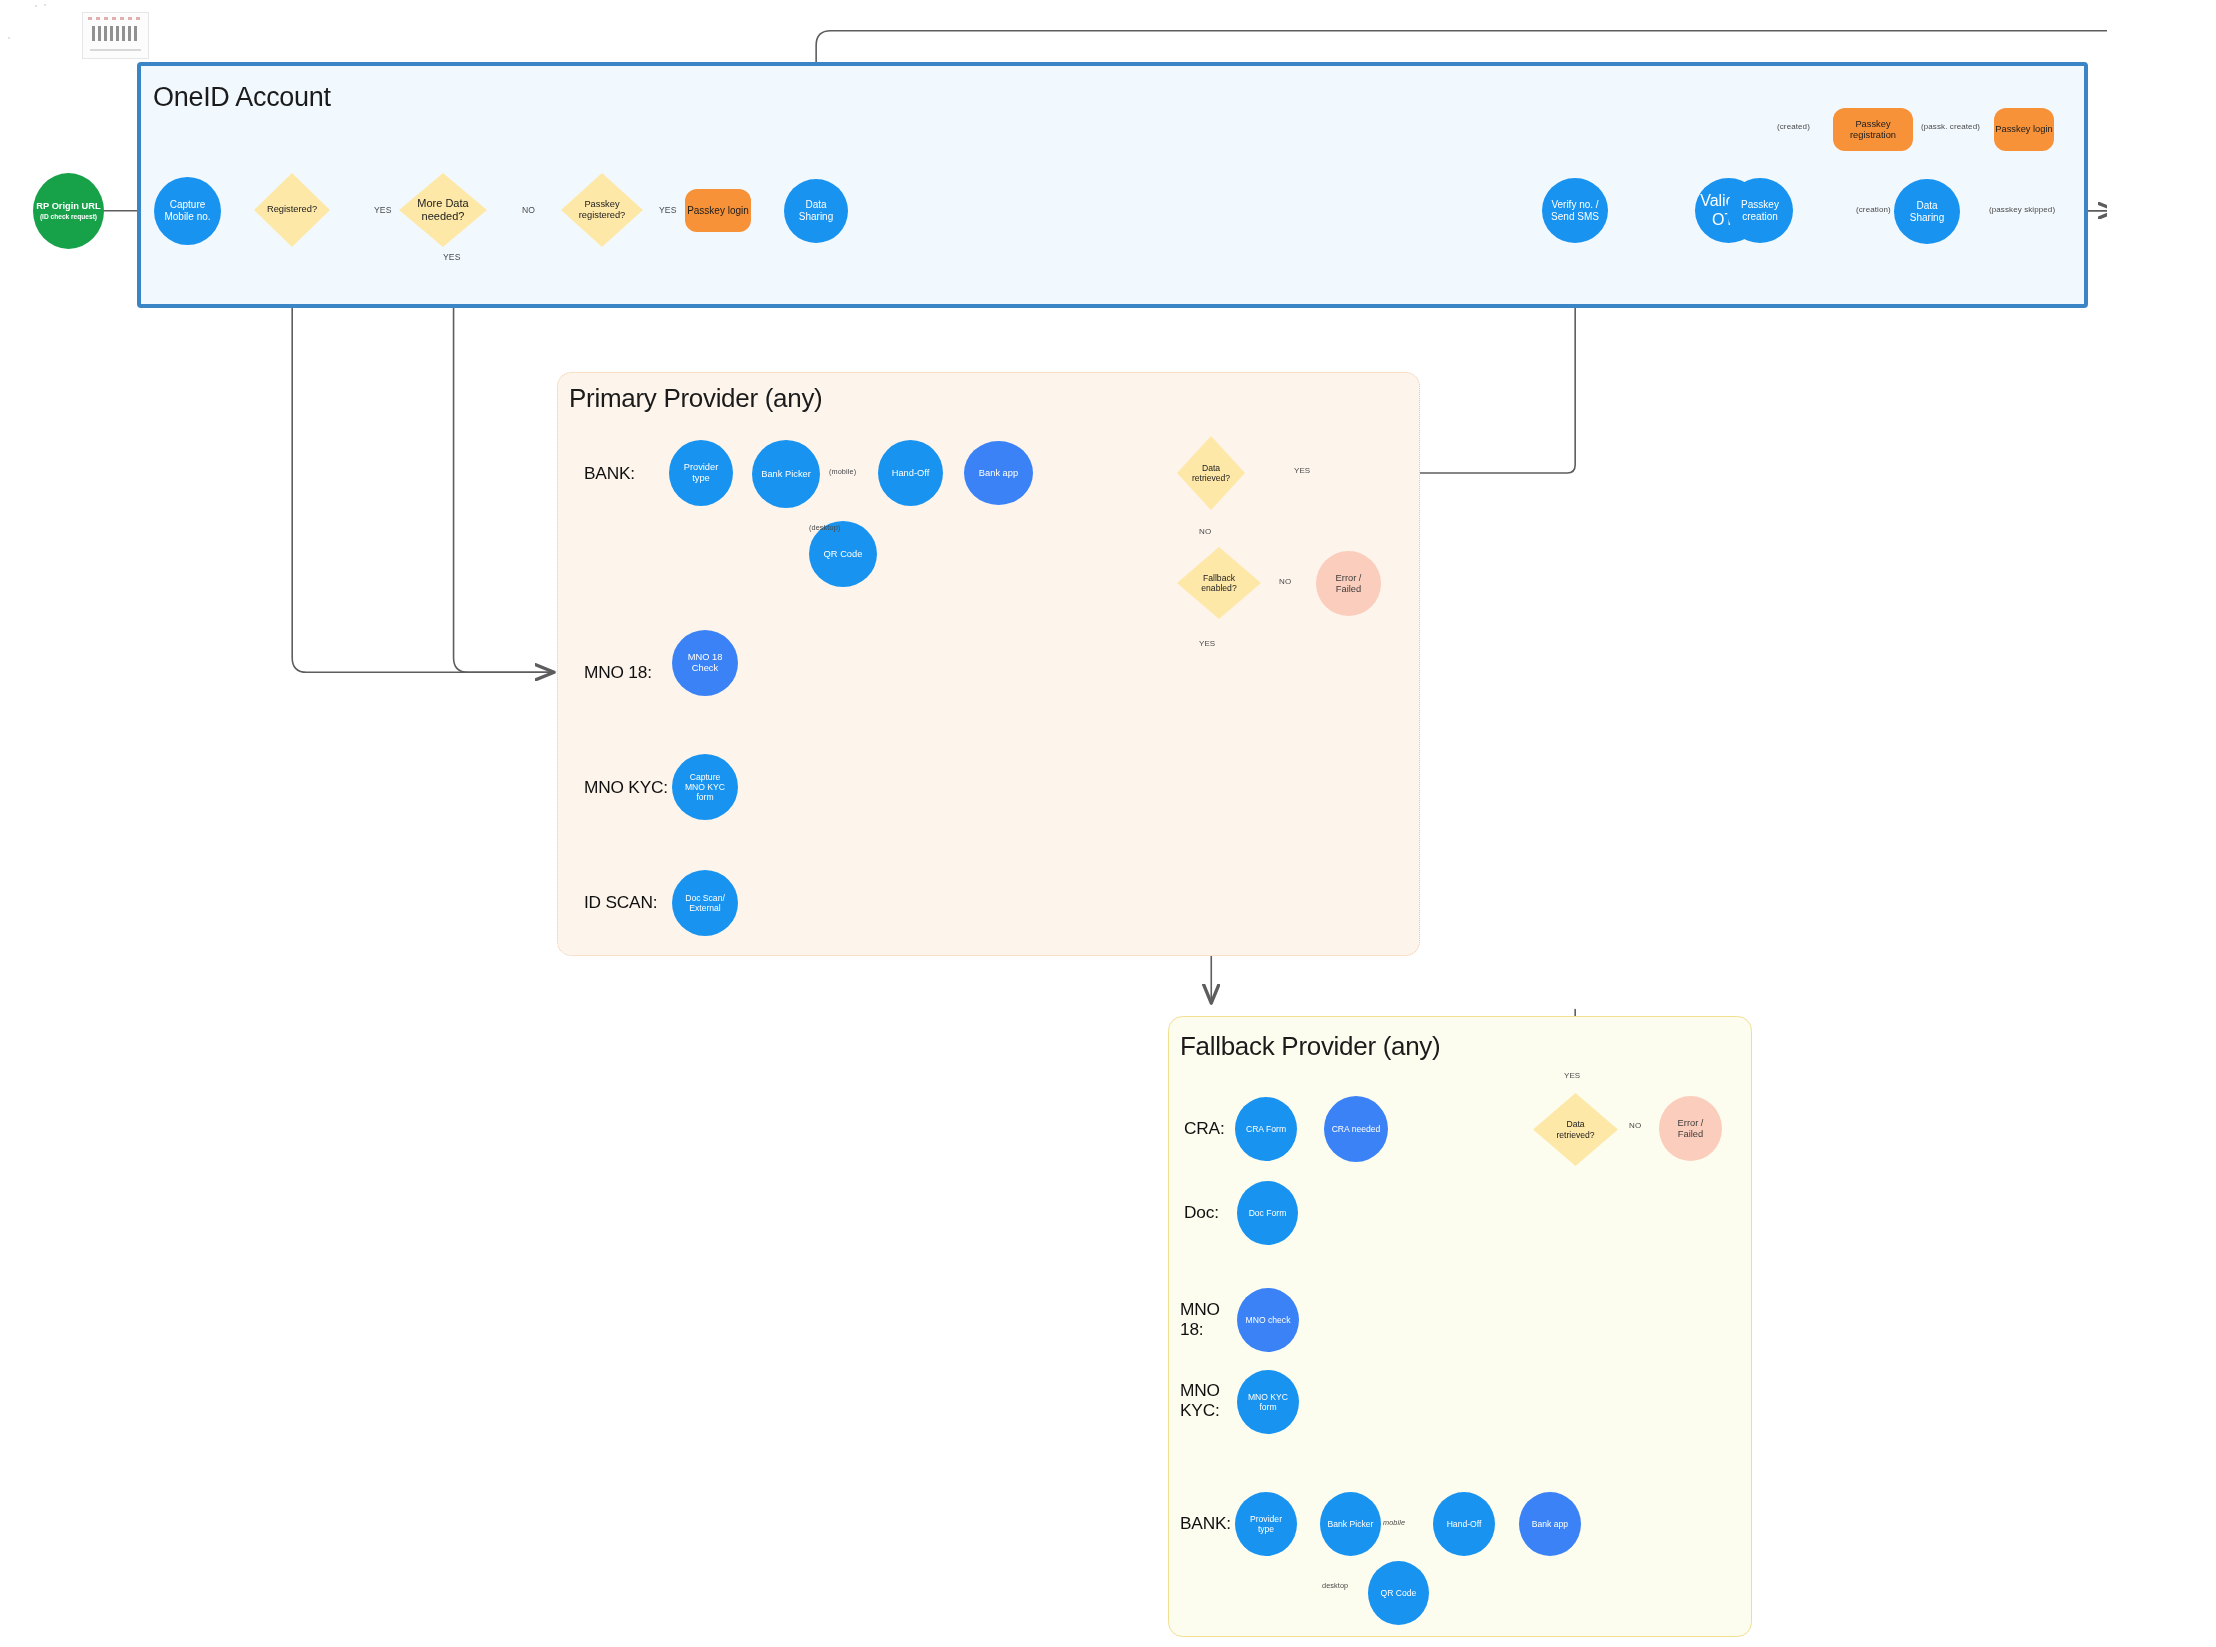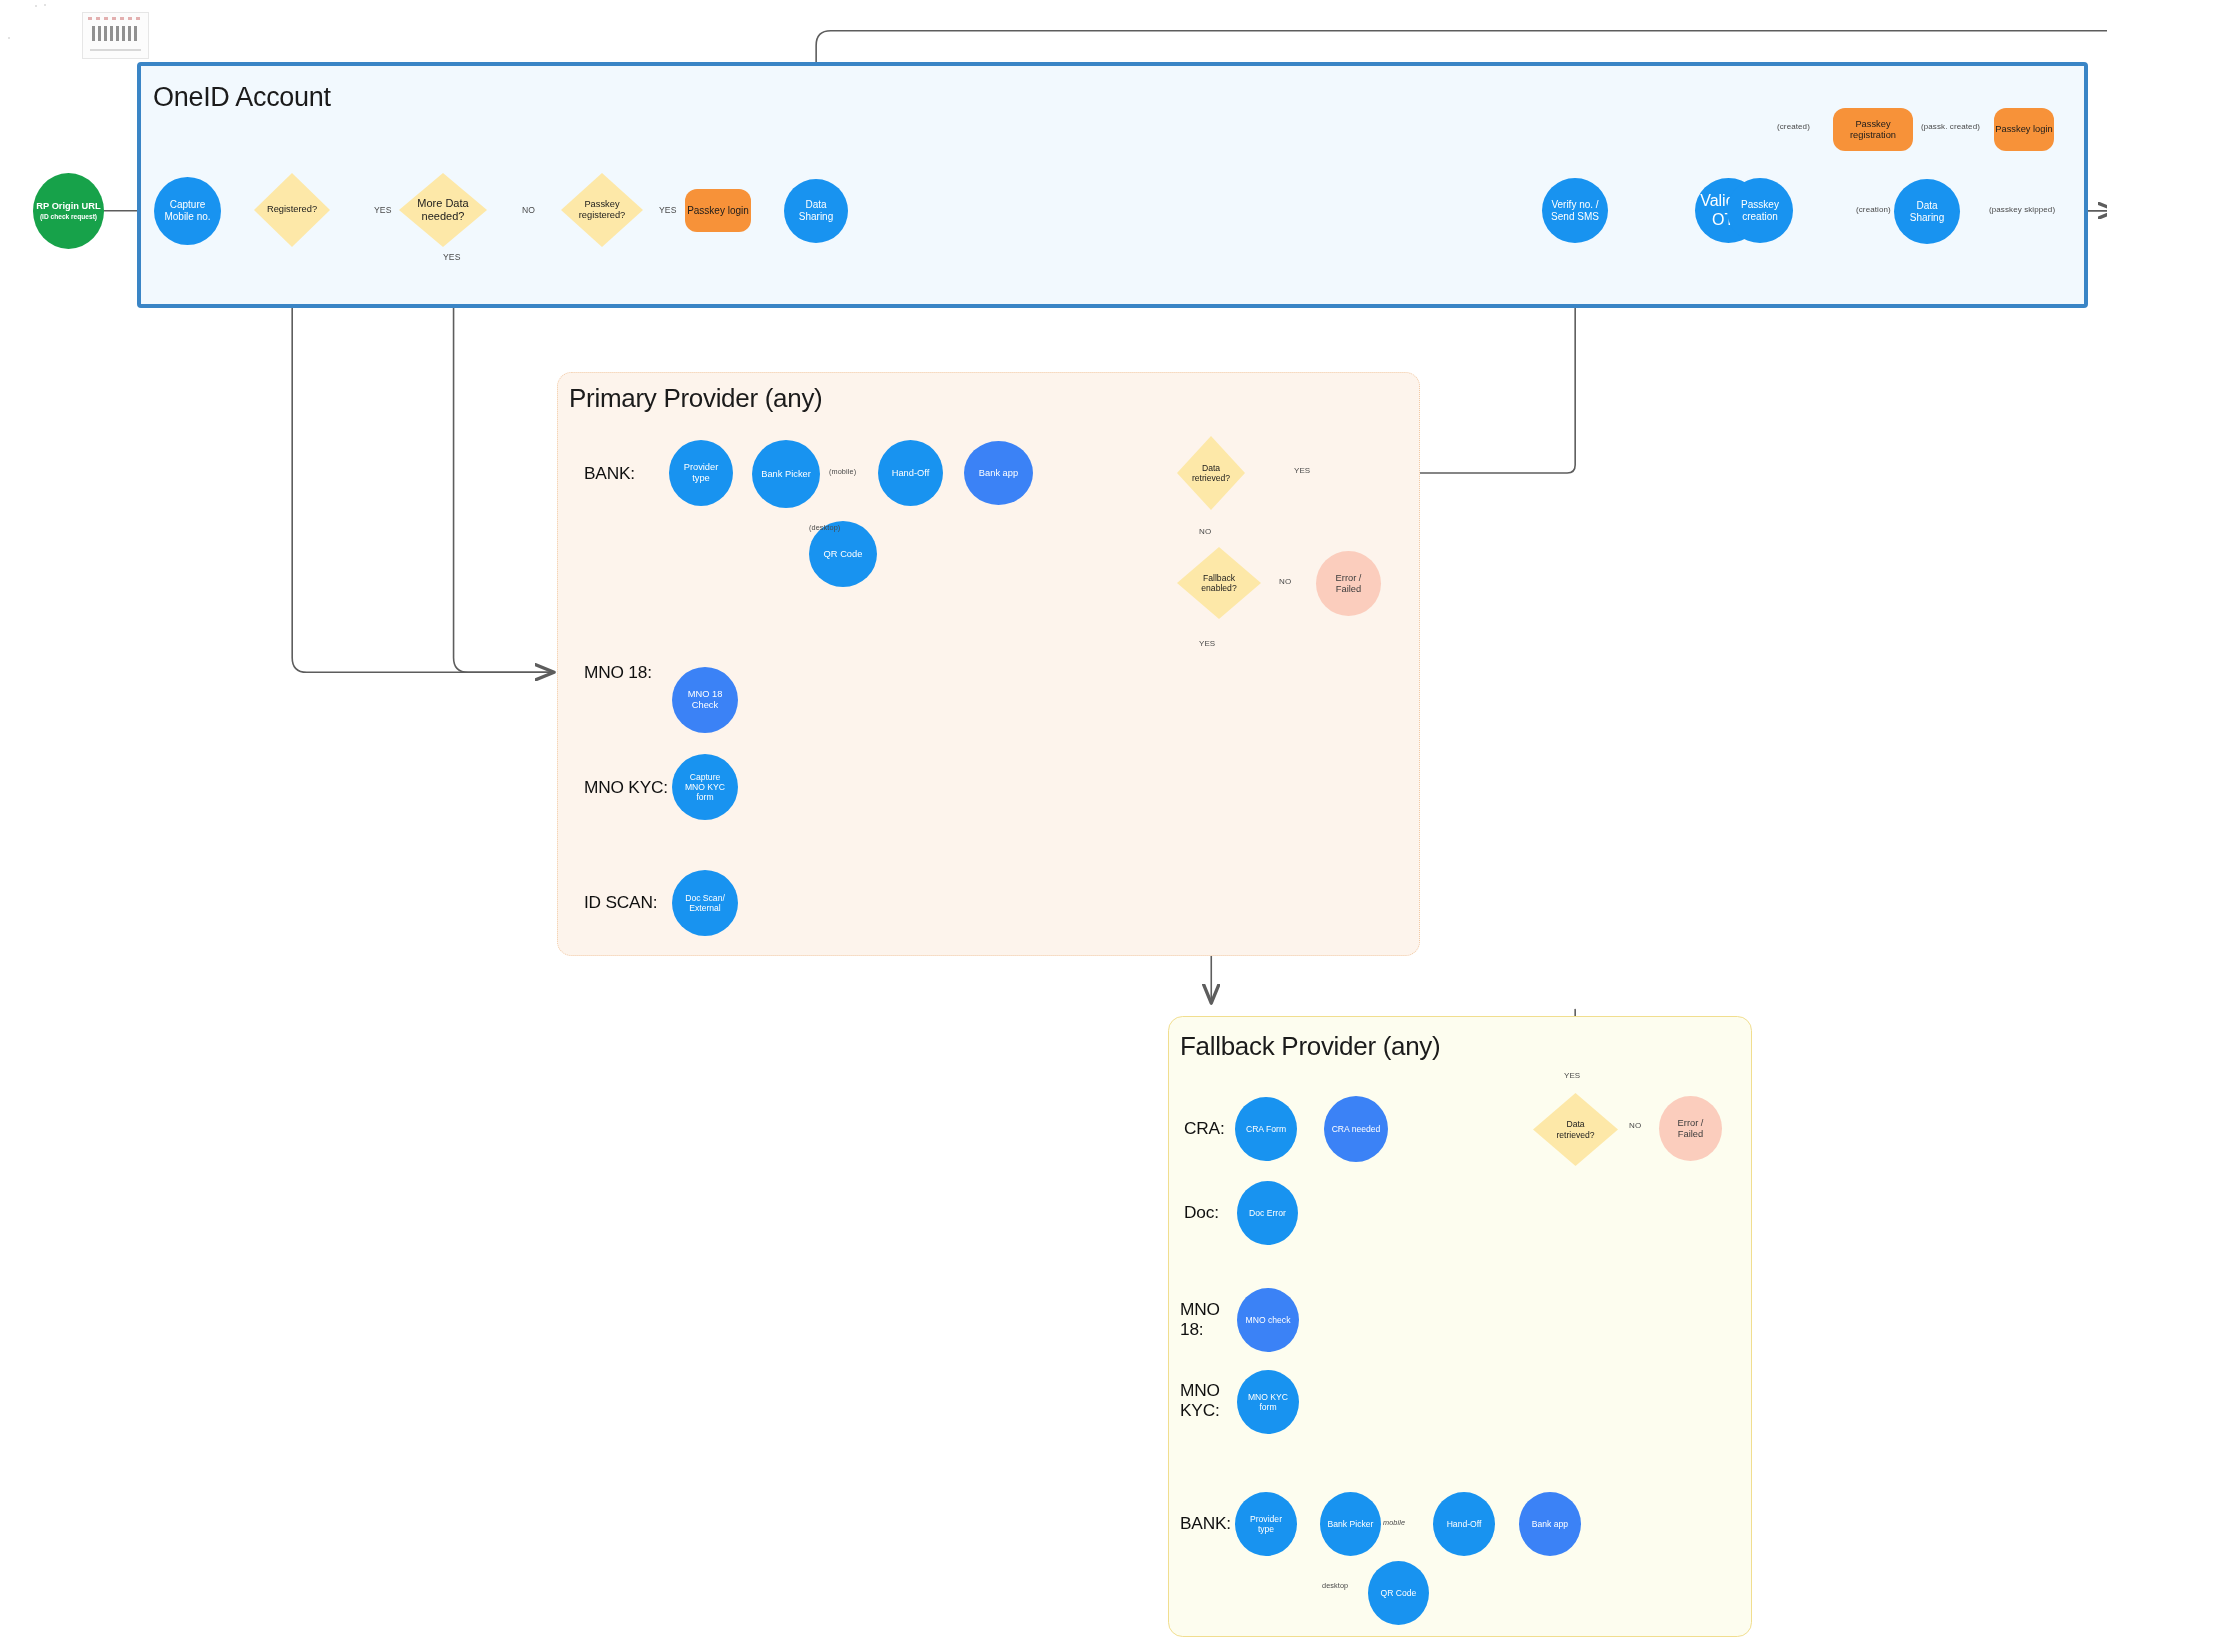--- a/index.html
+++ b/index.html
@@ -284,21 +284,21 @@
     <div class="diamond-shape"></div>
     <div class="diamond-label" style="font-size:8.6px;white-space:pre-line;">Fallback
 enabled?</div>
   </div>
 
   <div class="node ellipse c-pink" style="left:1316px;top:551px;width:65px;height:65px;font-size:9.3px;">
     <span style="white-space:pre-line;">Error /
 Failed</span>
     </div>
 
-  <div class="node ellipse c-purple" style="left:672px;top:667px;width:66px;height:66px;font-size:9.3px;">
+  <div class="node ellipse c-purple" style="left:672px;top:630px;width:66px;height:66px;font-size:9.3px;">
     <span style="white-space:pre-line;">MNO 18
 Check</span>
     </div>
 
   <div class="node ellipse c-blue" style="left:672px;top:754px;width:66px;height:66px;font-size:8.6px;">
     <span style="white-space:pre-line;">Capture
 MNO KYC
 form</span>
     </div>
 
@@ -324,21 +324,21 @@
 
   <div class="node ellipse c-blue" style="left:1235px;top:1097px;width:62px;height:64px;font-size:8.6px;">
     <span>CRA Form</span>
     </div>
 
   <div class="node ellipse c-purple" style="left:1324px;top:1096px;width:64px;height:66px;font-size:8.6px;">
     <span>CRA needed</span>
     </div>
 
   <div class="node ellipse c-blue" style="left:1237px;top:1181px;width:61px;height:64px;font-size:8.6px;">
-    <span>Doc Error</span>
+    <span>Doc Form</span>
     </div>
 
   <div class="node ellipse c-purple" style="left:1237px;top:1288px;width:62px;height:64px;font-size:8.6px;">
     <span>MNO check</span>
     </div>
 
   <div class="node ellipse c-blue" style="left:1237px;top:1370px;width:62px;height:64px;font-size:8.6px;">
     <span style="white-space:pre-line;">MNO KYC
 form</span>
     </div>

